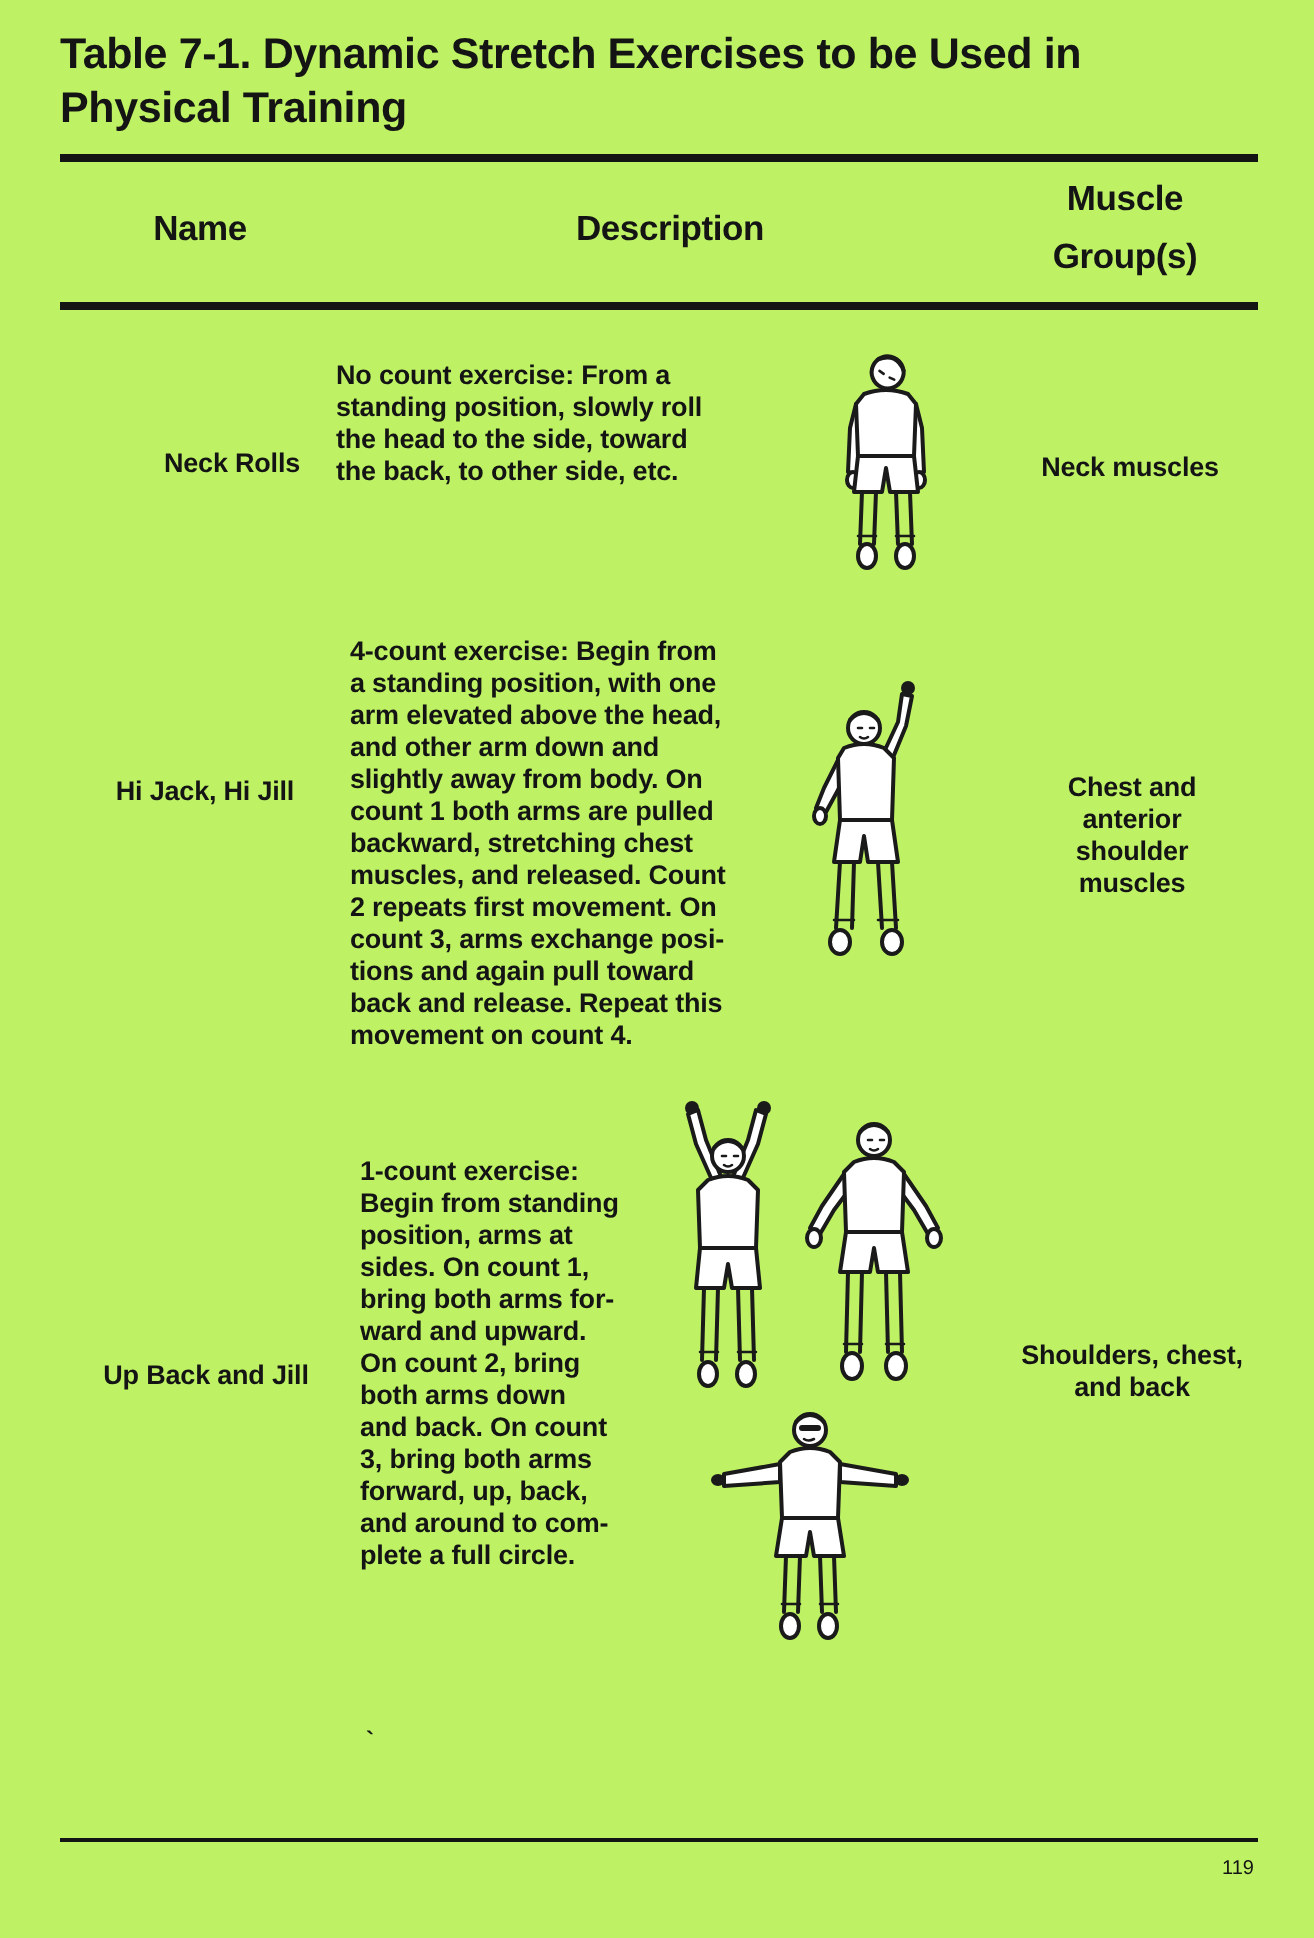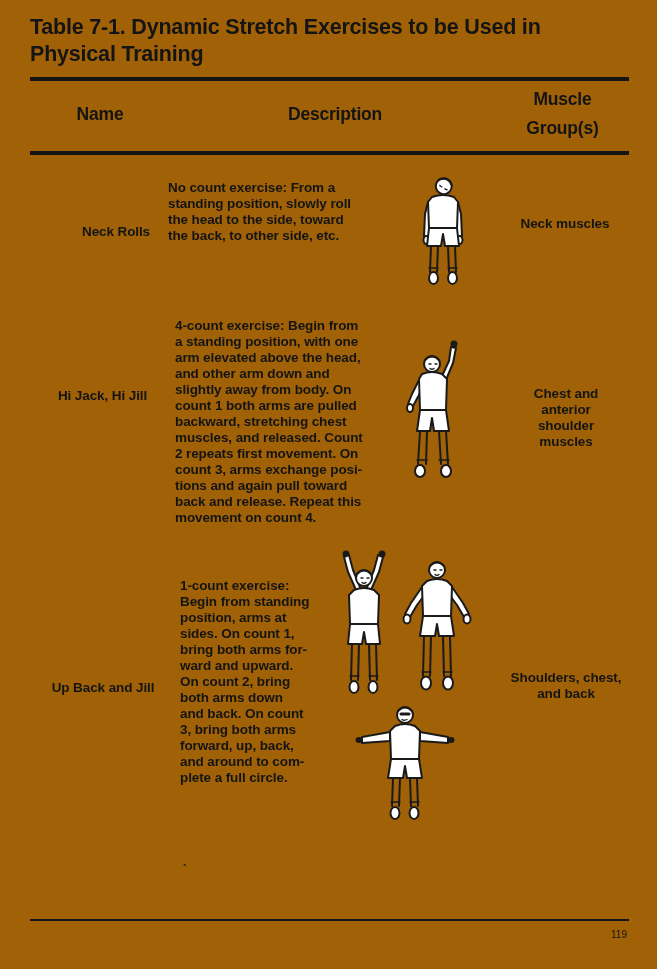--- a/index.html
+++ b/index.html
@@ -1,17 +1,17 @@
 <!DOCTYPE html>
 <html><head>
 <meta charset="utf-8">
 <style>
   html,body{margin:0;padding:0;background:#e8e8e8;}
   .page{
-    position:relative;width:657px;height:969px;background:#a16207;
+    position:relative;width:657px;height:969px;background:#bef264;
     font-family:"Liberation Sans",sans-serif;color:#141414;overflow:hidden;
     margin:0 auto;
   }
   .title{
     position:absolute;left:30px;top:14px;width:605px;margin:0;
     font-size:21.5px;font-weight:bold;line-height:27px;white-space:pre-line;
     letter-spacing:-0.2px;
   }
   .rule{position:absolute;left:30px;width:599px;background:#141414;}
   .rule.thick{height:4px;}
@@ -69,21 +69,21 @@
       <ellipse class="o" cx="10.5" cy="70" rx="3" ry="4"></ellipse>
       <ellipse class="o" cx="43.5" cy="70" rx="3" ry="4"></ellipse>
       <path class="o" d="M16,27 Q27,23 38,27 L42,32 L41,58 L13,58 L12,32 Z"></path>
       <path class="o" d="M13,58 L41,58 L43,76 L29,76 L27,64 L25,76 L11,76 Z"></path>
       <path class="s" d="M15,76 L14,102 M22,76 L21,102 M32,76 L33,102 M39,76 L40,102"></path>
       <path class="s2" d="M13,98 L22,98 M32,98 L41,98"></path>
       <ellipse class="o" cx="17.5" cy="108" rx="4.5" ry="6"></ellipse>
       <ellipse class="o" cx="36.5" cy="108" rx="4.5" ry="6"></ellipse>
     </svg>
   </figure>
-  <div class="cell center" style="left:495px;top:216px;width:140px">Neck muscles</div>
+  <div class="cell center" style="left:495px;top:226px;width:140px">Neck muscles</div>
 
   <div class="cell center" style="left:30px;top:388px;width:145px">Hi Jack, Hi Jill</div>
   <div class="cell" style="left:175px;top:318px;width:215px">4-count exercise: Begin from
 a standing position, with one
 arm elevated above the head,
 and other arm down and
 slightly away from body. On
 count 1 both arms are pulled
 backward, stretching chest
 muscles, and released. Count

